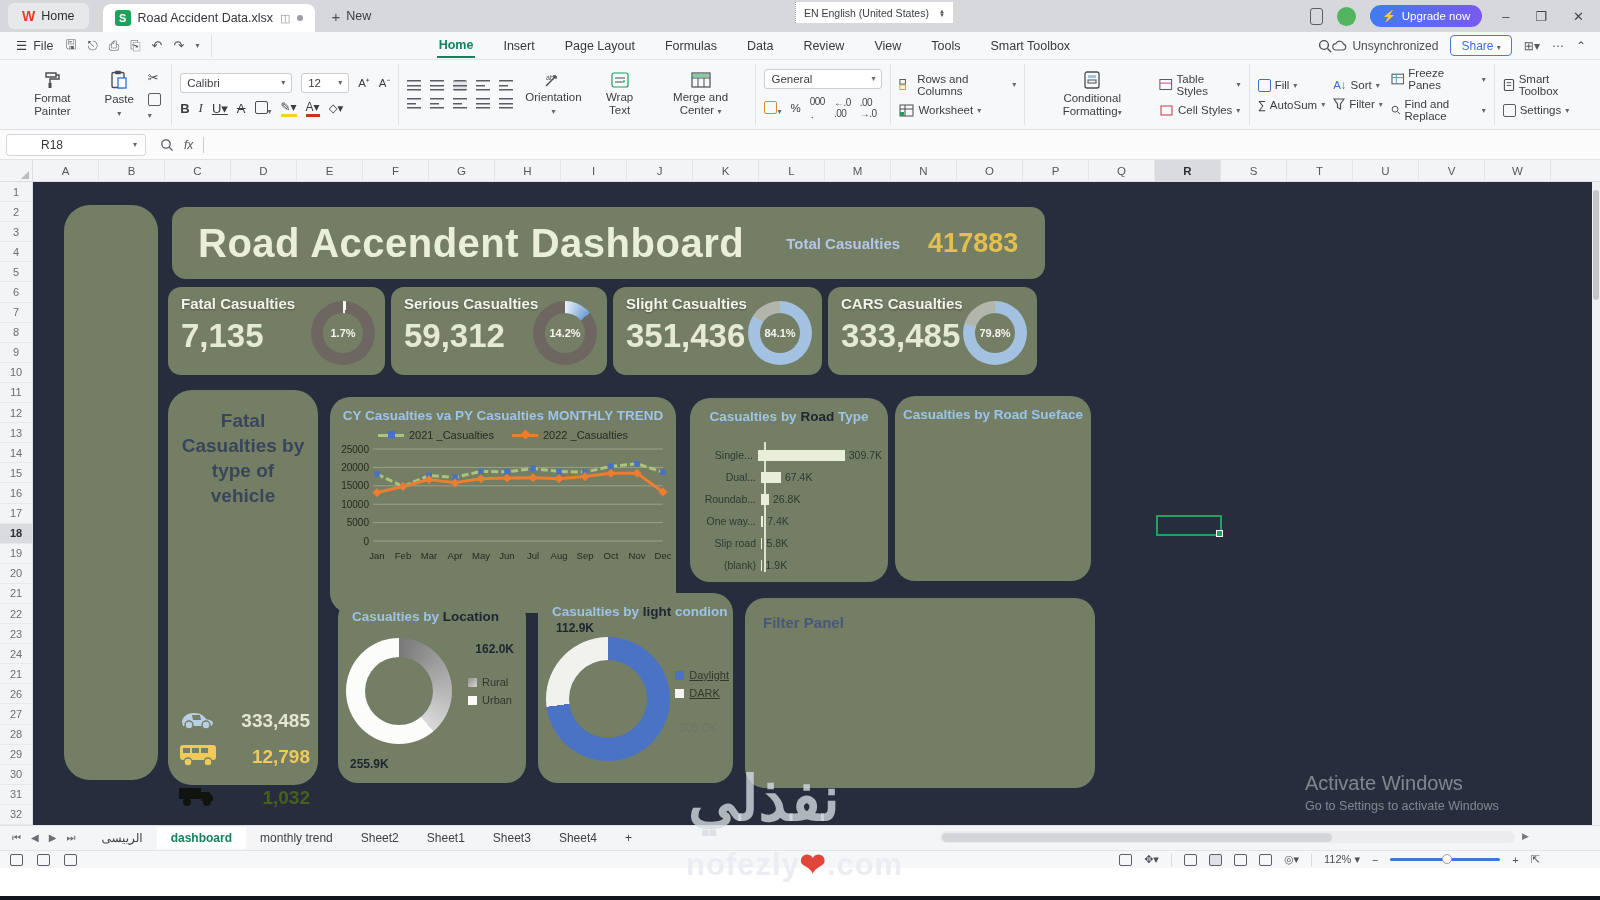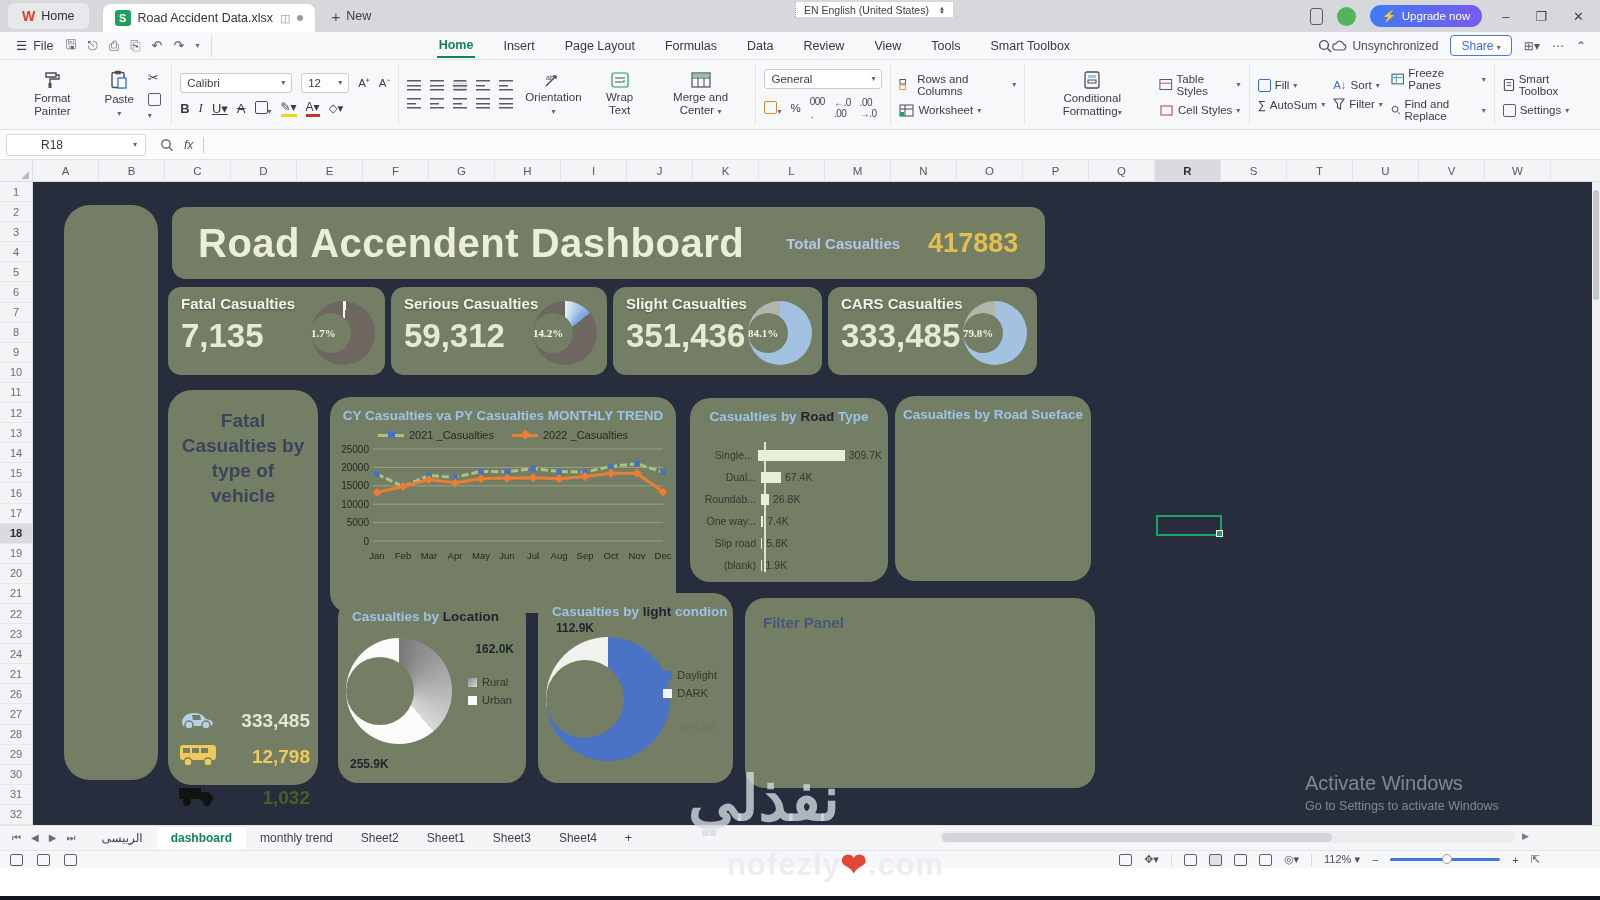--- a/index.html
+++ b/index.html
@@ -10,21 +10,21 @@
   
   .titlebar { position:absolute; left:0; top:0; width:1600px; height:32px; background:#d6d8db; display:flex; align-items:center; }
   .home-chip { display:flex; align-items:center; gap:6px; background:#e7e8ea; border-radius:6px; height:26px; padding:0 14px; margin-left:8px; font-size:12.5px; color:#2b2e33; }
   .wps-logo { color:#e03e2d; font-weight:bold; font-size:14px; }
   .doc-tab { display:flex; align-items:center; gap:7px; background:#fff; border-radius:8px 8px 0 0; height:28px; margin-left:14px; padding:0 12px; font-size:12.5px; color:#33363b; align-self:flex-end; }
   .s-icon { width:16px; height:16px; background:#1ea15b; border-radius:3px; color:#fff; font-size:11px; font-weight:bold; display:flex; align-items:center; justify-content:center; }
   .tab-dot { width:6px; height:6px; border-radius:50%; background:#9a9da2; }
   .screen-ic { color:#8b8e94; font-size:11px; }
   .new-tab { display:flex; align-items:center; gap:6px; margin-left:16px; font-size:12.5px; color:#3a3d42; }
   .plus { font-size:15px; color:#4a4d52; }
-  .lang-box { position:absolute; left:795px; top:2px; height:15px; background:#fff; border-left:1px dotted #9aa0a8; display:flex; align-items:center; gap:10px; padding:0 8px; font-size:10.5px; color:#3c4046; }
+  .lang-box { position:absolute; left:795px; top:2px; height:21px; background:#fff; border-left:1px dotted #9aa0a8; display:flex; align-items:center; gap:10px; padding:0 8px; font-size:10.5px; color:#3c4046; }
   .spin { display:flex; flex-direction:column; font-size:6px; color:#555; line-height:4px; }
   .tb-right { position:absolute; right:10px; top:0; height:32px; display:flex; align-items:center; gap:14px; }
   .dev-ic { width:13px; height:17px; border:1.5px solid #5a5d63; border-radius:3px; }
   .avatar { width:19px; height:19px; border-radius:50%; background:#52b55e; color:#eaf6ec; font-size:8px; display:flex; align-items:center; justify-content:center; }
   .upgrade { height:22px; border-radius:12px; background:linear-gradient(90deg,#3f7bf5,#7a59f0); color:#fff; font-size:11.5px; display:flex; align-items:center; gap:5px; padding:0 12px; }
   .winbtn { font-size:13px; color:#42454a; padding:0 6px; }
 
   
   .menubar { position:absolute; left:0; top:32px; width:1600px; height:28px; background:#f7f8f9; border-bottom:1px solid #e4e5e7; display:flex; align-items:center; font-size:12.5px; color:#3a3d42; }
   .file-btn { display:flex; align-items:center; gap:6px; padding:0 12px 0 16px; }
@@ -85,21 +85,21 @@
   .card { position:absolute; background:#747e64; border-radius:18px; }
   .side-strip { left:31px; top:23px; width:94px; height:575px; border-radius:26px; }
   .title-card { left:139px; top:25px; width:873px; height:72px; border-radius:14px; display:flex; align-items:center; }
   .dash-title { font-size:40px; font-weight:bold; color:#eaefd9; margin-left:26px; letter-spacing:0.5px; }
   .total-label { font-size:15px; font-weight:bold; color:#b5c6e8; margin-left:42px; }
   .total-value { font-size:27px; font-weight:bold; color:#e3bf4e; margin-left:28px; }
 
   .kpi { top:105px; height:88px; border-radius:13px; }
   .kpi .klabel { position:absolute; left:13px; top:8px; font-size:15px; font-weight:bold; color:#f2f4ec; text-shadow:0 1px 2px rgba(0,0,0,0.35); }
   .kpi .kvalue { position:absolute; left:13px; top:30px; font-size:33px; font-weight:bold; color:#e6e9d4; }
-  .donut { position:absolute; border-radius:50%; display:flex; align-items:center; justify-content:flex-start;font-family:Liberation Serif, serif; }
+  .donut { position:absolute; border-radius:50%; display:flex; align-items:center; justify-content:center; }
   .donut .hole { position:absolute; border-radius:50%; background:#747e64; }
   .donut .pct { position:relative; font-size:11px; font-weight:bold; color:#f4f5ef; z-index:2; }
 
   .vpanel { left:135px; top:208px; width:150px; height:395px; border-radius:24px; }
   .vpanel .vtitle { margin:18px 10px 0; text-align:center; font-size:19px; font-weight:bold; color:#39455a; line-height:1.32; }
   .vrow { position:absolute; left:10px; width:132px; display:flex; align-items:center; gap:8px; }
   .vrow .vval { font-size:19px; font-weight:bold; flex:1; text-align:right; }
 
   .chart-title { text-align:center; font-weight:bold; font-size:13.5px; padding-top:11px; }
   .ct-blue { color:#9cc3e8; }
@@ -161,21 +161,21 @@
   .win-logo div { background:#e8eaee; }
   .tsearch { width:250px; height:26px; background:#2b2e36; border:1px solid #5c5f66; display:flex; align-items:center; gap:8px; padding:0 10px; color:#b9bcc2; font-size:12px; }
   .task-icons { display:flex; align-items:center; gap:17px; margin-left:255px; }
   .ticon { width:24px; height:24px; position:relative; display:flex; align-items:center; justify-content:center; }
   .ticon.active:after { content:""; position:absolute; bottom:-5px; left:2px; right:2px; height:2.5px; background:#6aa9e8; }
   .tray { display:flex; align-items:center; gap:13px; margin-left:auto; margin-right:10px; color:#e3e5e9; }
   .clock { text-align:right; font-size:10.5px; line-height:1.25; color:#eceef2; }
 
   
   .wm-arabic { position:absolute; left:688px; top:762px; font-size:62px; font-weight:bold; color:rgba(214,219,226,0.78); z-index:40; pointer-events:none; }
-  .wm-site { position:absolute; left:686px; top:846px; font-size:31px; font-weight:bold; color:rgba(233,236,241,0.92); z-index:50; pointer-events:none; letter-spacing:1px;margin-left:41px; }
+  .wm-site { position:absolute; left:686px; top:846px; font-size:31px; font-weight:bold; color:rgba(233,236,241,0.92); z-index:50; pointer-events:none; letter-spacing:1px; }
   .wm-site .red { color:#e2453a; }
   .activate { position:absolute; left:1305px; top:772px; color:rgba(255,255,255,0.42); z-index:30; pointer-events:none; }
   .activate .a1 { font-size:20px; }
   .activate .a2 { font-size:12.5px; margin-top:4px; }
 </style>
 </head>
 <body>
 
 <div class="screen">
 
@@ -775,21 +775,21 @@
       </div>
       <div class="pie-label" style="left:12px; bottom:12px;">255.9K</div>
     </div>
 
     <div class="card light-card">
       <div class="chart-title" id="light-title" style="text-align:left; padding-left:14px;"><span class="ct-blue">Casualties by </span><span class="ct-dark">light</span><span class="ct-blue"> condion</span></div>
       <div class="pie-label" style="left:18px; top:28px;">112.9K</div>
       <div class="donut" id="light-donut" style="left: 8px; top: 44px; width: 124px; height: 124px; background: conic-gradient(rgb(74, 115, 198) 0deg, rgb(74, 115, 198) 73%, rgb(241, 242, 238) 73%, rgb(241, 242, 238) 100%);">
         <div class="hole" style="width:78px; height:78px;"></div>
       </div>
-      <div class="pie-legend" style="right:16px; top:76px;">
+      <div class="pie-legend" style="right:4px; top:76px;text-decoration:underline;">
         <div class="pl-row">
             <span class="pl-sw" style="background:#4a73c6;"></span>
             <span>Daylight</span>
           </div>
         <div class="pl-row">
             <span class="pl-sw" style="background:#f3f4f0;"></span>
             <span>DARK</span>
           </div>
       </div>
       <div class="pie-label" style="right:16px; bottom:48px; color:#6d7568; font-weight:normal;">305.0K</div>

